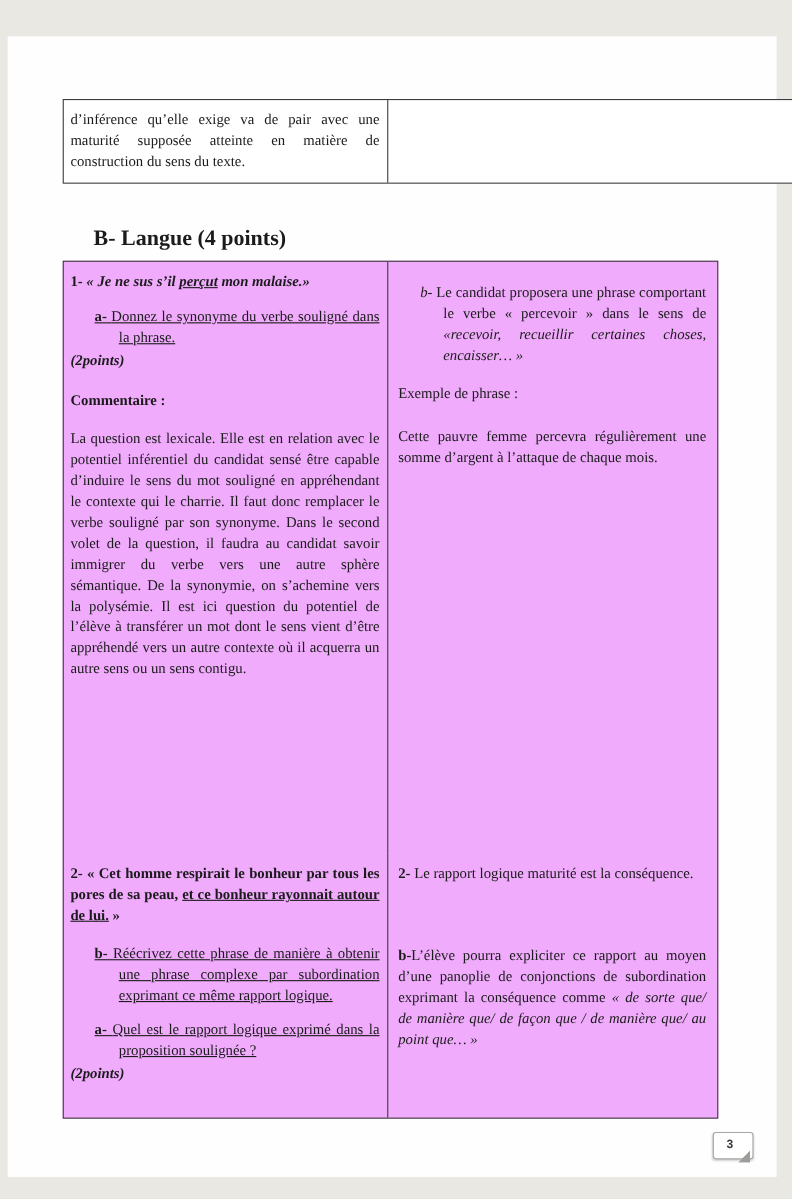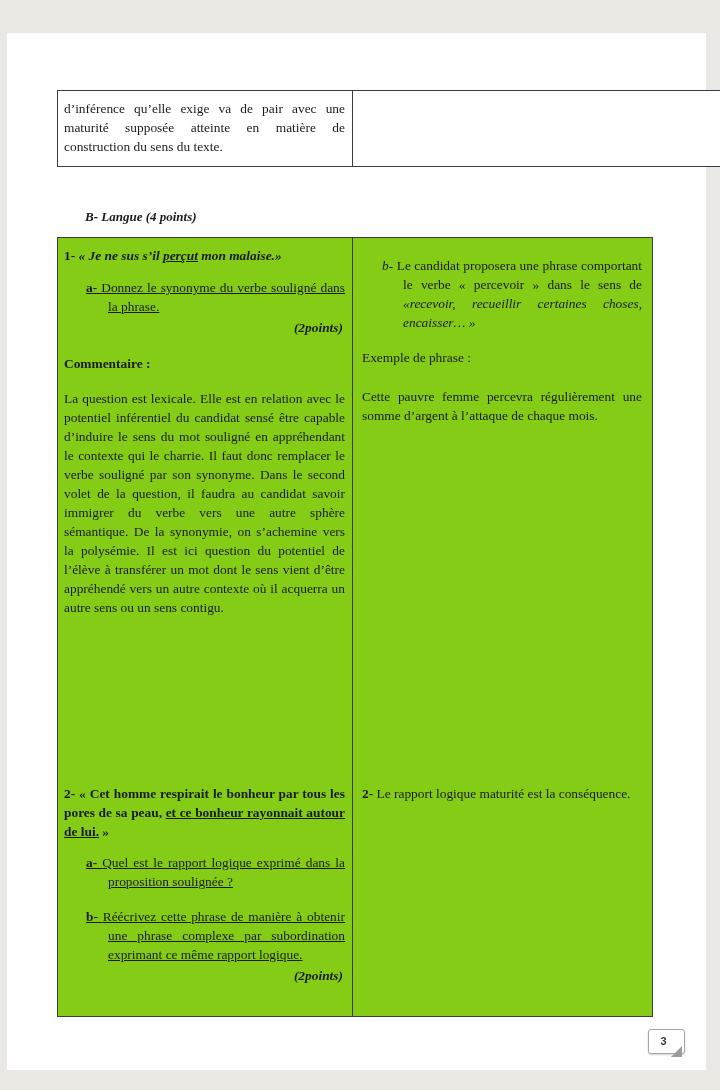--- a/index.html
+++ b/index.html
@@ -19,44 +19,44 @@
 
   .cont-table {
     position:absolute; left:57px; top:90px; width:684px;
     display:grid; grid-template-columns:294px 1fr;
     border:1px solid #3c3c3c; background:#fff;
   }
   .cont-table .cell { min-height:72px; }
 
   .heading {
     position:absolute; left:85px; top:207px; margin:0;
-    font-size:13px; font-weight:bold; line-height:20px;font-style:italic;
+    font-size:20px; font-weight:bold; line-height:20px;
   }
 
   .main-table {
     position:absolute; left:57px; top:237px; width:596px;
     display:grid; grid-template-columns:294px 1fr;
     grid-template-rows:538px minmax(240px, auto);
-    border:1px solid #3c3c3c; background:#84cc16;
+    border:1px solid #3c3c3c; background:#f0abfc;
   }
 
   .cell { padding:5px 7px 8px 6px; }
   .cr { border-left:1px solid #3c3c3c; padding:5px 10px 8px 9px; }
 
   p { margin:0; }
   .t { margin-top:3px; }
   .jt { text-align:justify; margin-top:3px; }
   .li { margin-top:13px; padding-left:44px; text-indent:-22px; text-align:justify;text-decoration:underline; }
   .li-r { margin-top:2px; padding-left:41px; text-indent:-21px; text-align:justify; }
   .mtb { margin-top:13px; }
   .mt12 { margin-top:12px; }
   .mt16 { margin-top:16px; }
   .mt8  { margin-top:8px; }
   .mt56 { margin-top:56px; }
-  .points { margin-top:2px; text-align:right; padding-right:2px; }
+  .points { margin-top:2px; text-align:left; padding-right:2px; }
   .clabel { margin-top:17px; }
   .para { margin-top:16px; text-align:justify; }
   .exlabel { margin-top:16px; }
   .expara { margin-top:20px; text-align:justify; }
 
   .badge {
     position:absolute; left:648px; top:1029px; width:37px; height:25px;
     background:#ffffff; border:1px solid #a6a6a3; border-radius:3px;
     box-shadow:0 1px 2px rgba(0,0,0,.18);
     display:flex; align-items:center; justify-content:center;
@@ -93,27 +93,28 @@
     </div>
 
     <div class="cell cr">
       <p class="li-r mtb"><span style="font-style: italic;">b- </span><span>Le candidat proposera une phrase comportant le verbe « percevoir » dans le sens de </span><span style="font-style: italic;">«recevoir, recueillir certaines choses, encaisser… »</span></p>
       <p class="exlabel">Exemple de phrase :</p>
       <p class="expara">Cette pauvre femme percevra régulièrement une somme d’argent à l’attaque de chaque mois.</p>
     </div>
 
     <div class="cell">
       <p class="jt"><span style="font-weight: bold;">2- </span><span style="font-weight: bold;">« Cet homme respirait le bonheur par tous les pores de sa peau, </span><span style="font-weight: bold; text-decoration: underline;">et ce bonheur rayonnait autour de lui.</span><span style="font-weight: bold;"> »</span></p>
+      <p class="li mt16"><span style="font-weight: bold;">b- </span><span>Réécrivez cette phrase de manière à obtenir une phrase complexe par subordination exprimant ce même rapport logique.</span></p>
       <p class="li mt12"><span style="font-weight: bold;">a- </span><span>Quel est le rapport logique exprimé dans la proposition soulignée ?</span></p>
-      <p class="li mt16"><span style="font-weight: bold;">b- </span><span>Réécrivez cette phrase de manière à obtenir une phrase complexe par subordination exprimant ce même rapport logique.</span></p>
       <p class="points mt8"><span style="font-weight: bold; font-style: italic;">(2points)</span></p>
     </div>
 
     <div class="cell cr">
       <p class="jt"><span style="font-weight: bold;">2- </span><span>Le rapport logique maturité est la conséquence.</span></p>
+      <p class="jt mt56"><span style="font-weight: bold;">b-</span><span>L’élève pourra expliciter ce rapport au moyen d’une panoplie de conjonctions de subordination exprimant la conséquence comme </span><span style="font-style: italic;">« de sorte que/ de manière que/ de façon que / de manière que/ au point que… »</span></p>
     </div>
 
   </div>
 
   <div class="badge">
     <span>3</span>
     <span class="fold"></span>
   </div>
 </div>
 

